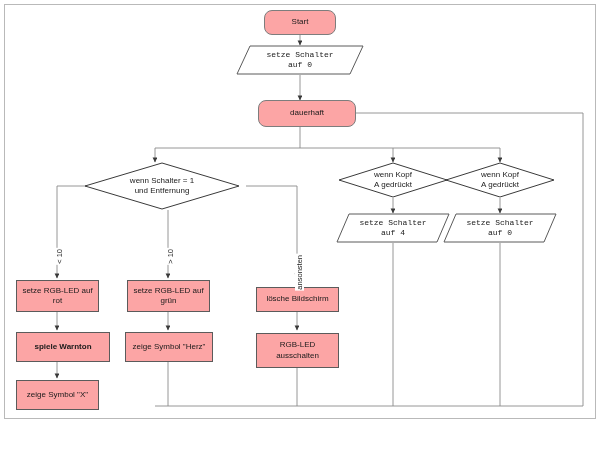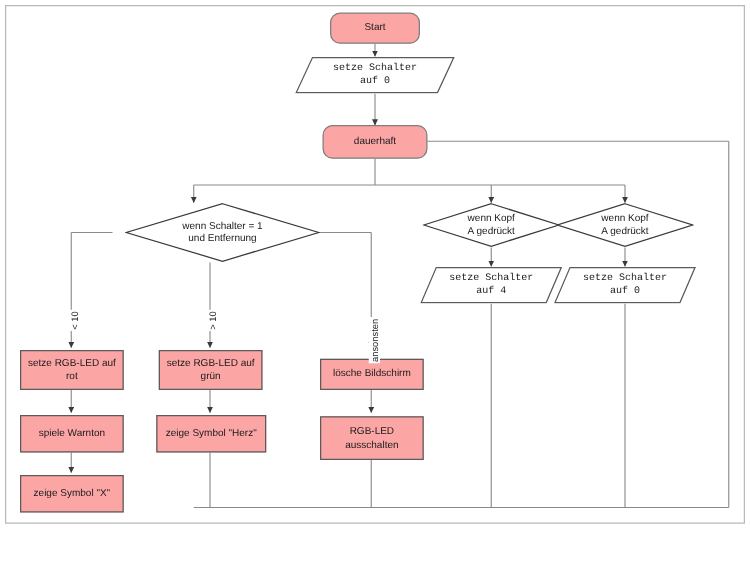--- a/index.html
+++ b/index.html
@@ -165,25 +165,25 @@
   <div class="node node-io" style="left:236px; top:45px; width:128px; height:30px;">
     <svg class="io-shape" viewBox="0 0 128 30" preserveAspectRatio="none">
       <polygon points="14,1 127,1 114,29 1,29" fill="#ffffff" stroke="#5b5b5b" stroke-width="1"></polygon>
     </svg>
     <div class="io-label">
       <div>setze Schalter</div>
       <div>auf 0</div>
     </div>
   </div>
 
-  <div class="node node-terminator" style="left:258px; top:100px; width:84px; height:27px;text-align:center;">
+  <div class="node node-terminator" style="left:258px; top:100px; width:98px; height:27px;text-align:center;">
     <span>dauerhaft</span>
   </div>
 
-  <div class="node node-decision" style="left:100px; top:162px; width:156px; height:48px;">
+  <div class="node node-decision" style="left:84px; top:162px; width:156px; height:48px;">
     <svg class="dec-shape" viewBox="0 0 156 48" preserveAspectRatio="none">
       <polygon points="78,1 155,24 78,47 1,24" fill="#ffffff" stroke="#3a3a3a" stroke-width="1"></polygon>
     </svg>
     <div class="dec-label">
       <div>wenn Schalter = 1</div>
       <div>und Entfernung</div>
     </div>
   </div>
 
   <div class="node node-decision" style="left:338px; top:162px; width:110px; height:36px;">
@@ -226,21 +226,21 @@
     </div>
   </div>
 
   <div class="node node-process" style="left:16px; top:280px; width:83px; height:32px;">
     <div>
       <div>setze RGB-LED auf</div>
       <div>rot</div>
     </div>
   </div>
 
-  <div class="node node-process" style="left:16px; top:332px; width:83px; height:30px;">
+  <div class="node node-process" style="left:16px; top:332px; width:94px; height:30px;font-weight:bold;">
     <span>spiele Warnton</span>
   </div>
 
   <div class="node node-process" style="left:16px; top:380px; width:83px; height:30px;">
     <span>zeige Symbol "X"</span>
   </div>
 
   <div class="node node-process" style="left:127px; top:280px; width:83px; height:32px;">
     <div>
       <div>setze RGB-LED auf</div>

